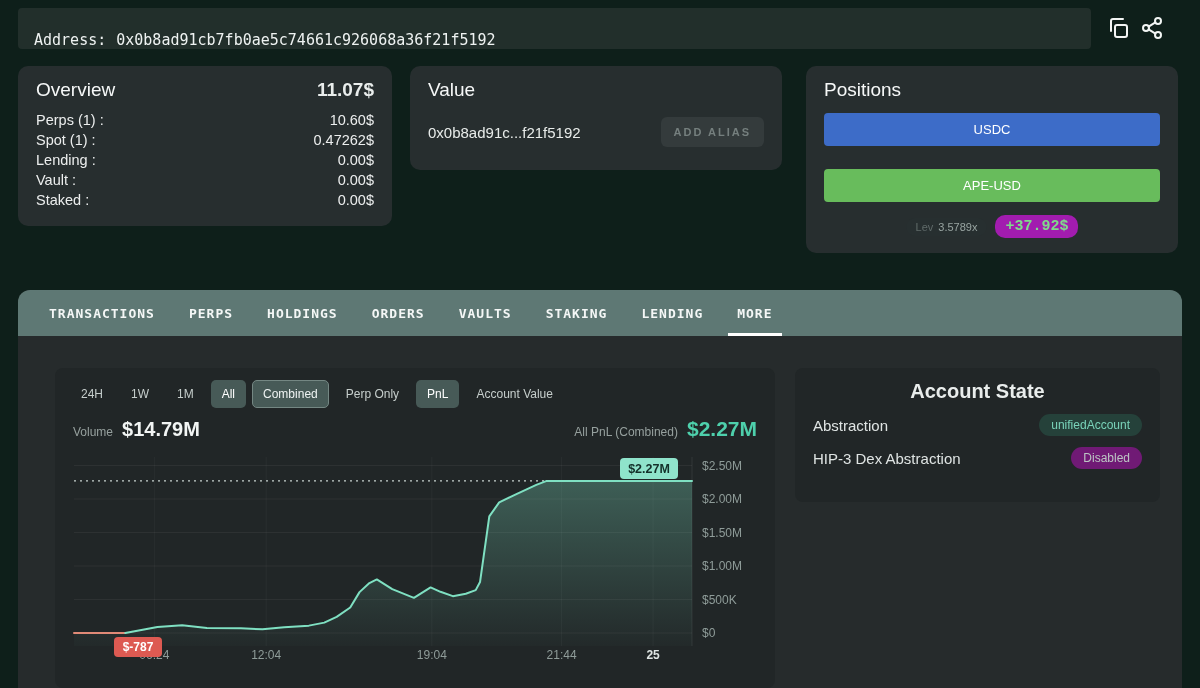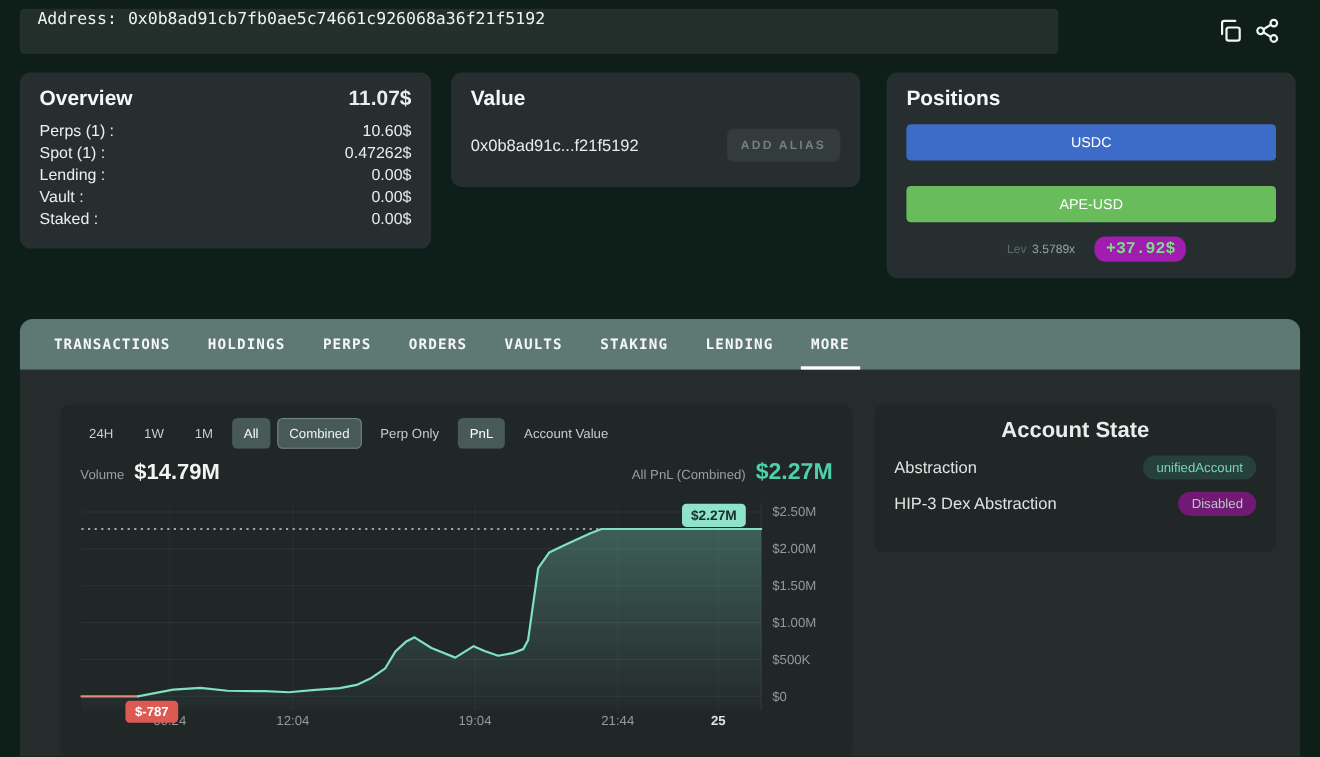--- a/index.html
+++ b/index.html
@@ -5,39 +5,39 @@
   * { margin:0; padding:0; box-sizing:border-box; }
   html,body { width:1200px; height:688px; overflow:hidden; }
   body {
     background:#0e1f1a;
     font-family:"Liberation Sans", sans-serif;
     color:#e9edec;
     position:relative;
   }
   
   .addr-bar {
-    position:absolute; left:18px; top:8px; width:944px; height:41px;
+    position:absolute; left:18px; top:8px; width:1073px; height:41px;
     background:#222f2b; border-radius:4px;
-    display:flex; align-items:flex-start; padding:0 16px;
+    display:flex; align-items:flex-end; padding:0 16px;
     font-family:"DejaVu Sans Mono", monospace; font-size:15px; color:#eef2f1;
   }
   .addr-bar .lbl { margin-right:10px; }
   .hdr-icon {
     position:absolute; top:14px; width:28px; height:28px; color:#f2f5f4;
     display:flex; align-items:center; justify-content:center; cursor:pointer;
   }
   .hdr-icon svg { width:24px; height:24px; stroke:currentColor; fill:none; stroke-width:2; stroke-linecap:round; stroke-linejoin:round; }
   #copyIcon { left:1104px; }
   #shareIcon { left:1138px; }
 
   
   .card {
     position:absolute; background:#272e2f; border-radius:10px; padding:13px 18px;
   }
-  .card h2 { font-size:19px; font-weight:bold; color:#f6f8f8; }
+  .card h2 { font-size:19px; font-weight:normal; color:#f6f8f8; }
   #card-overview { left:18px; top:66px; width:374px; height:160px; }
   #card-infos    { left:410px; top:66px; width:372px; height:104px; }
   #card-positions{ left:806px; top:66px; width:372px; height:187px; }
 
   .ov-head { display:flex; justify-content:space-between; align-items:baseline; margin-bottom:9px; }
   .ov-head .total { font-size:19px; font-weight:bold; }
   .ov-row { display:flex; justify-content:space-between; font-size:14.5px; line-height:20px; color:#eceeee; }
 
   .infos-row { display:flex; justify-content:space-between; align-items:center; margin-top:16px; }
   .infos-addr { font-size:15px; color:#e8ecea; }
@@ -176,22 +176,22 @@
     <span class="lev-badge">
       <span class="k">Lev</span><span class="v">3.5789x</span>
     </span>
     <span class="pnl-pill">+37.92$</span>
   </div>
 </div>
 
 <div class="tabs-wrap">
   <div class="tab-bar" id="tab-bar">
       <div class="tab">TRANSACTIONS</div>
+      <div class="tab">PERPS</div>
       <div class="tab">HOLDINGS</div>
-      <div class="tab">PERPS</div>
       <div class="tab">ORDERS</div>
       <div class="tab">VAULTS</div>
       <div class="tab">STAKING</div>
       <div class="tab">LENDING</div>
       <div class="tab active">MORE</div>
     </div>
 
   <div class="chart-card">
     <div class="ctl-row" id="ctl-row">
         <button class="ctl">24H</button>

